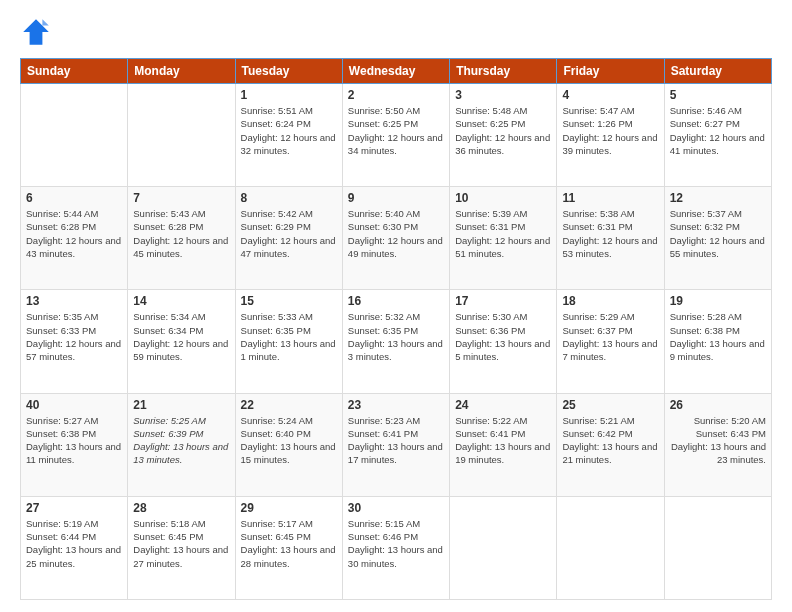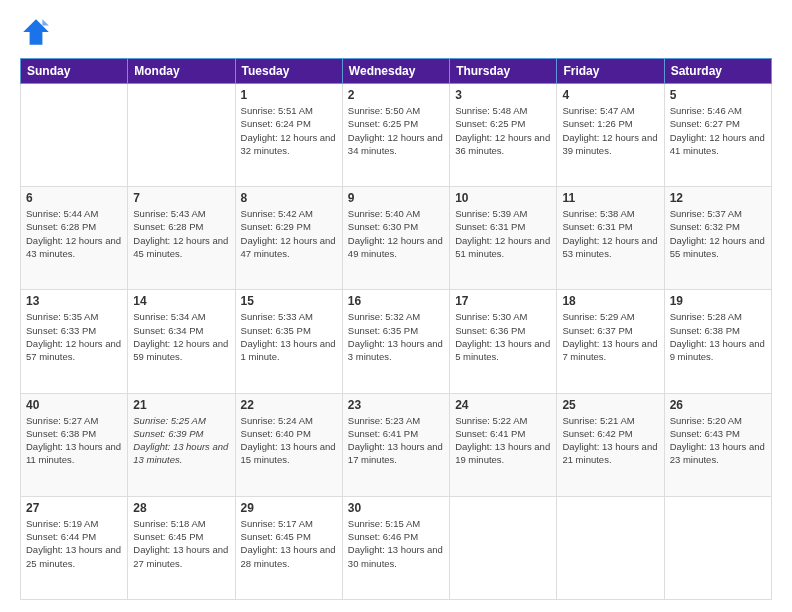--- a/index.html
+++ b/index.html
@@ -60,21 +60,21 @@
       color: #555;
     }
     .calendar {
       flex: 1;
       border: 1px solid #ccc;
       border-collapse: collapse;
       width: 100%;
       table-layout: fixed;
     }
     .calendar th {
-      background-color: #4c1d95;
+      background-color: #c2410c;
       color: #fff;
       text-align: left;
       padding: 5px 6px;
       font-size: 12px;
       border: 1px solid #5a9ad5;
     }
     .calendar td {
       vertical-align: top;
       padding: 4px 5px;
       border: 1px solid #ddd;
@@ -290,21 +290,21 @@
 Daylight: 13 hours and 19 minutes.</div>
           </td>
           <td>
             <span class="day-num">25</span>
             <div class="day-info" style="white-space: pre-line;">Sunrise: 5:21 AM
 Sunset: 6:42 PM
 Daylight: 13 hours and 21 minutes.</div>
           </td>
           <td>
             <span class="day-num">26</span>
-            <div class="day-info" style="white-space: pre-line;">Sunrise: 5:20 AM
+            <div class="day-info" style="white-space: pre-line; text-align: right;">Sunrise: 5:20 AM
 Sunset: 6:43 PM
 Daylight: 13 hours and 23 minutes.</div>
           </td>
         </tr>
         <tr>
           <td>
             <span class="day-num">27</span>
             <div class="day-info" style="white-space: pre-line;">Sunrise: 5:19 AM
 Sunset: 6:44 PM
 Daylight: 13 hours and 25 minutes.</div>

